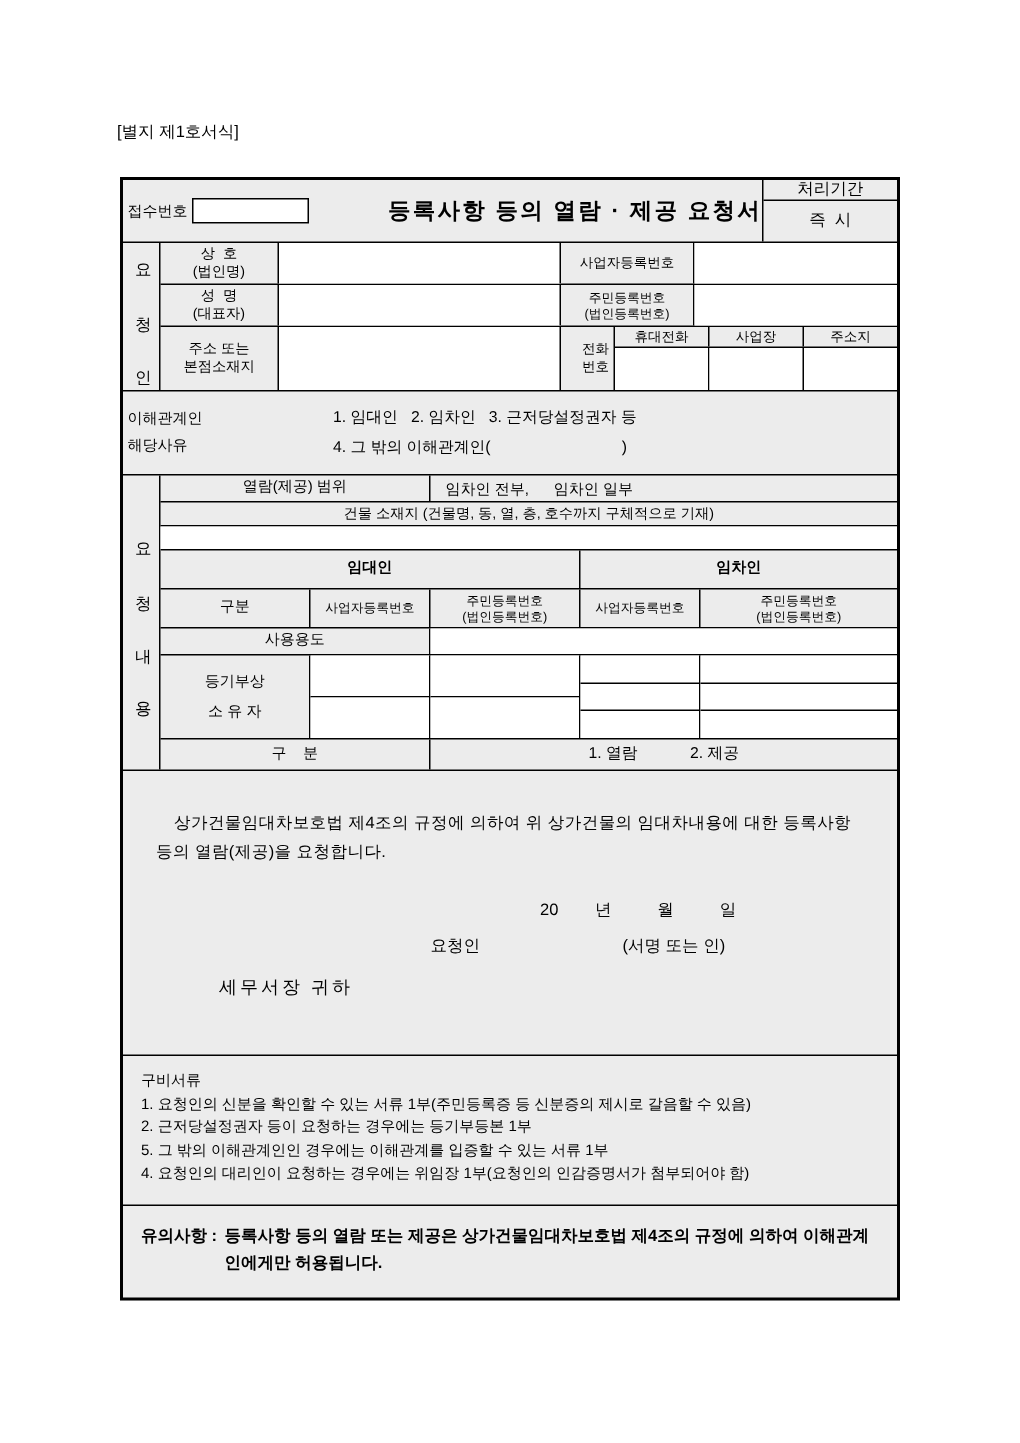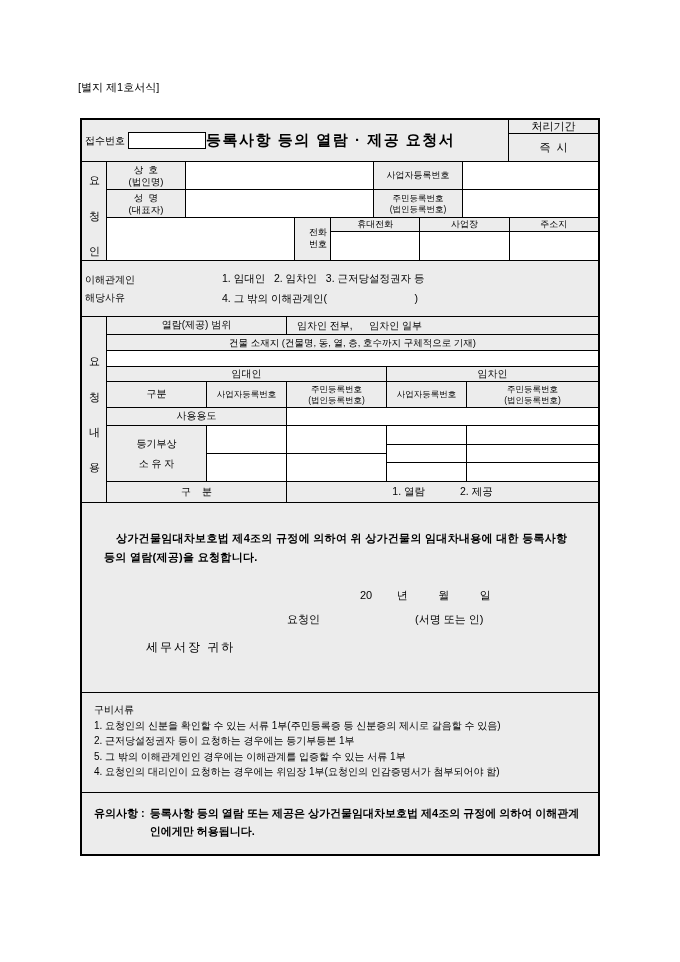--- a/index.html
+++ b/index.html
@@ -24,21 +24,21 @@
 <div class="page">
 
   <div class="form-code">[별지 제1호서식]</div>
 
   <div class="form">
 
     <div class="row bb" style="height:42px;">
       <div class="br" style="flex:1; display:flex; align-items:center; padding-left:3px;">
         <span style="font-size:10px;">접수번호</span>
         <span class="input" style="width:78px; height:17px; border:1px solid #000; margin-left:3px;"></span>
-        <div style="flex:1; text-align:left; font-weight:bold; font-size:15px; letter-spacing:1.5px;">등록사항 등의 열람 · 제공 요청서</div>
+        <div style="flex:1; text-align:right; font-weight:bold; font-size:15px; letter-spacing:1.5px;">등록사항 등의 열람 · 제공 요청서</div>
       </div>
       <div class="col" style="width:89px;">
         <div class="cell bb" style="height:14px; font-size:11px;">처리기간</div>
         <div class="cell pre" style="flex:1; font-size:11px;">즉  시</div>
       </div>
     </div>
 
     <div>
       <div class="row bb">
         <div class="vlabel br pre" style="width:25px;">요 청 인</div>
@@ -67,20 +67,26 @@
             <div class="cell br" style="width:89px; font-size:8.5px;">
               <div>
                 <div>주민등록번호</div>
                 <div>(법인등록번호)</div>
               </div>
             </div>
             <div class="input" style="flex:1;"></div>
           </div>
 
           <div class="row" style="height:42px;">
+            <div class="cell br" style="width:79px; font-size:9.5px;">
+              <div>
+                <div>주소 또는</div>
+                <div>본점소재지</div>
+              </div>
+            </div>
             <div class="input br" style="width:188px;"></div>
             <div class="cell br wrap2" style="width:25px; font-size:9px; padding:0 3px;margin-left:11px;">전화번호</div>
             <div class="col" style="flex:1;">
               <div class="row bb" style="height:14px;">
                 <div class="cell br" style="flex:1; font-size:9px;">휴대전화</div>
                 <div class="cell br" style="flex:1; font-size:9px;">사업장</div>
                 <div class="cell" style="flex:1; font-size:9px;">주소지</div>
               </div>
               <div class="row" style="flex:1;">
                 <div class="input br" style="flex:1;"></div>
@@ -111,21 +117,21 @@
 
           <div class="row bb" style="height:18px;">
             <div class="cell br" style="width:180px; font-size:10px;">열람(제공) 범위</div>
             <div class="pre" style="flex:1; display:flex; align-items:center; padding-left:10px; font-size:10px;">임차인 전부,      임차인 일부</div>
           </div>
 
           <div class="cell bb" style="height:16px; font-size:9.5px;">건물 소재지 (건물명, 동, 열, 층, 호수까지 구체적으로 기재)</div>
 
           <div class="input bb" style="height:16px;"></div>
 
-          <div class="row bb" style="height:15px;">
+          <div class="row bb" style="height:26px;font-weight:bold;">
             <div class="cell br" style="width:280px; font-size:10px;">임대인</div>
             <div class="cell" style="flex:1; font-size:10px;">임차인</div>
           </div>
 
           <div class="row bb" style="height:26px;">
             <div class="cell br" style="width:100px; font-size:10px;">구분</div>
             <div class="cell br" style="width:80px; font-size:8.5px;">사업자등록번호</div>
             <div class="cell br" style="width:100px; font-size:8.5px;">
               <div>
                 <div>주민등록번호</div>
@@ -175,21 +181,21 @@
 
           <div class="row" style="height:20px;">
             <div class="cell br pre" style="width:180px; font-size:10px;">구    분</div>
             <div class="cell pre" style="flex:1; font-size:10.5px;">1. 열람            2. 제공</div>
           </div>
         </div>
       </div>
     </div>
 
     <div class="bb" style="height:164px;">
-      <p style="margin:26px 22px 0; font-size:11px; line-height:1.7; text-indent:12px; letter-spacing:0.3px;font-weight:bold;">상가건물임대차보호법 제4조의 규정에 의하여 위 상가건물의 임대차내용에 대한 등록사항 등의 열람(제공)을 요청합니다.</p>
+      <p style="margin:26px 22px 0; font-size:11px; line-height:1.7; text-indent:12px; letter-spacing:0.3px;">상가건물임대차보호법 제4조의 규정에 의하여 위 상가건물의 임대차내용에 대한 등록사항 등의 열람(제공)을 요청합니다.</p>
       <div class="pre" style="margin:22px 0 0 278px; font-size:11px;">20        년          월          일</div>
       <div style="margin-top:9px; font-size:11px; display:flex;">
         <span style="margin-left:205px;">요청인</span>
         <span style="margin-left:95px;">(서명 또는 인)</span>
       </div>
       <div style="margin:12px 0 0 64px; font-size:12px; letter-spacing:2px;">세무서장 귀하</div>
     </div>
 
     <div class="bb" style="padding:9px 12px 12px; font-size:10px; line-height:1.55;">
       <div>구비서류</div>

